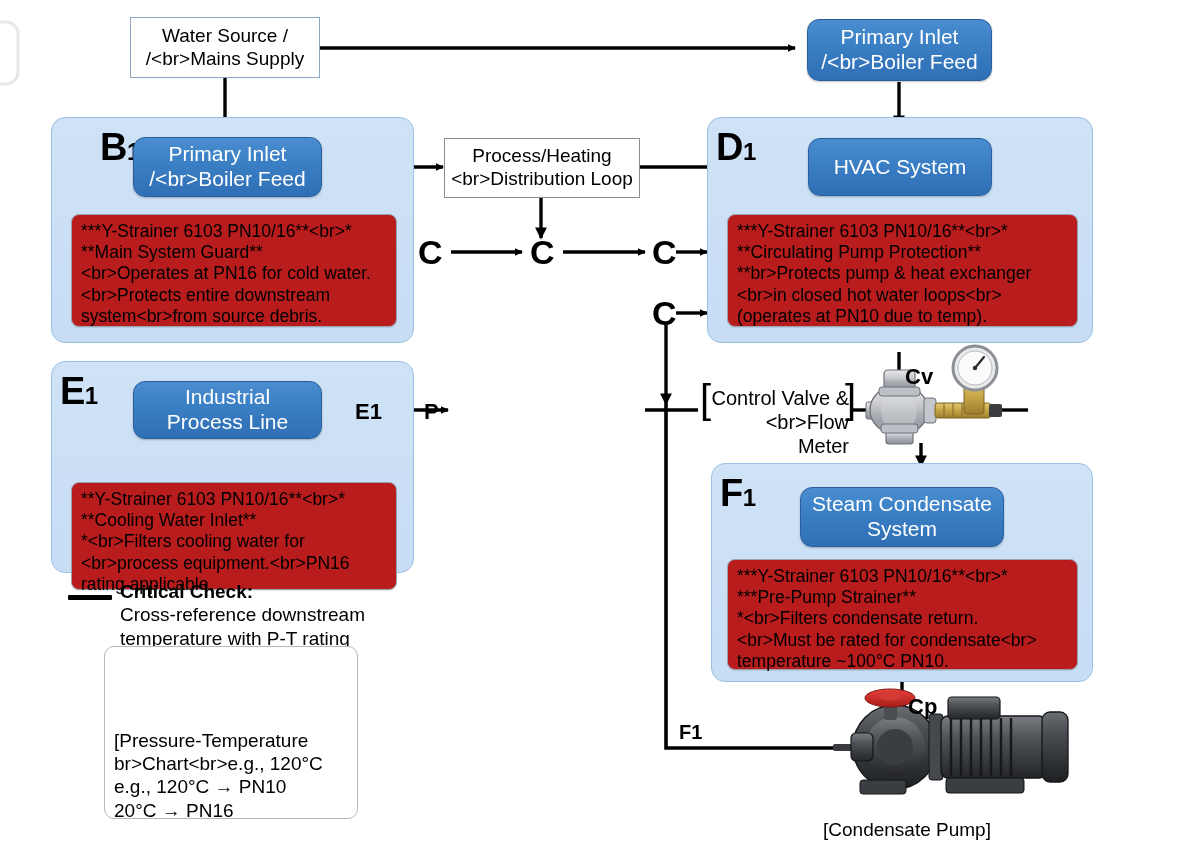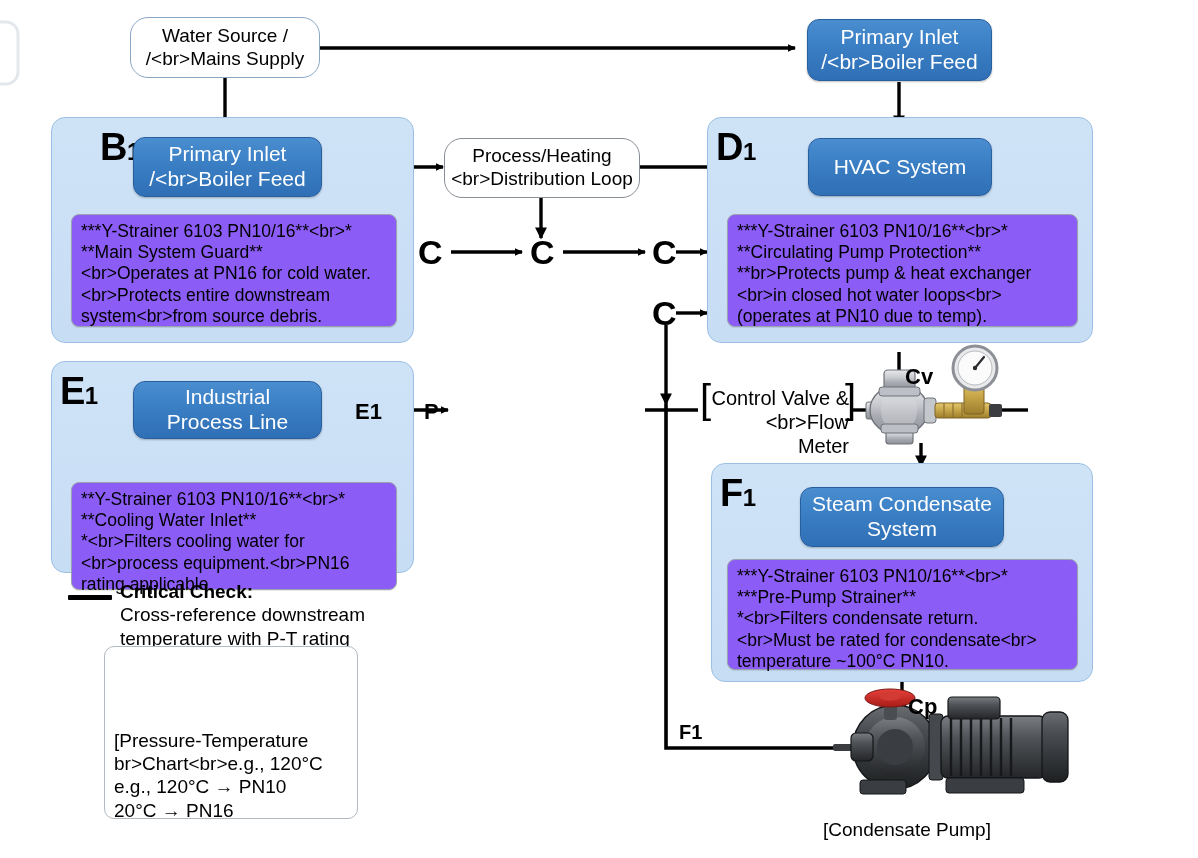--- a/index.html
+++ b/index.html
@@ -53,38 +53,38 @@
     padding:2px 8px;
     white-space:pre-line;
   }
 
   
   .node-white{
     position:absolute;
     box-sizing:border-box;
     background:#ffffff;
     border:1px solid #8aa7c4;
-    border-radius:18px;
+    border-radius:0;
     color:#000;
     font-size:19px;
     line-height:1.2;
     text-align:center;
     display:flex;
     align-items:center;
     justify-content:center;
     padding:2px 6px;
     white-space:pre-line;
   }
   .node-white.grayborder{border-color:#888e96;}
 
   
   .note{
     position:absolute;
     box-sizing:border-box;
-    background:#8b5cf6;
+    background:#b91c1c;
     border:1px solid #9aa3ad;
     border-radius:8px;
     color:#000;
     font-size:17.5px;
     line-height:1.21;
     padding:6px 24px 7px 9px;
     white-space:pre-line;
     text-align:left;
     box-shadow:0 1px 1px rgba(0,0,0,.10);
   }

